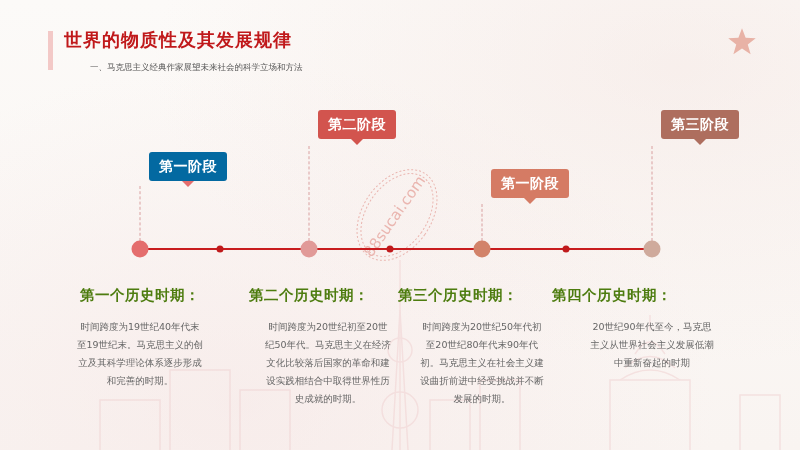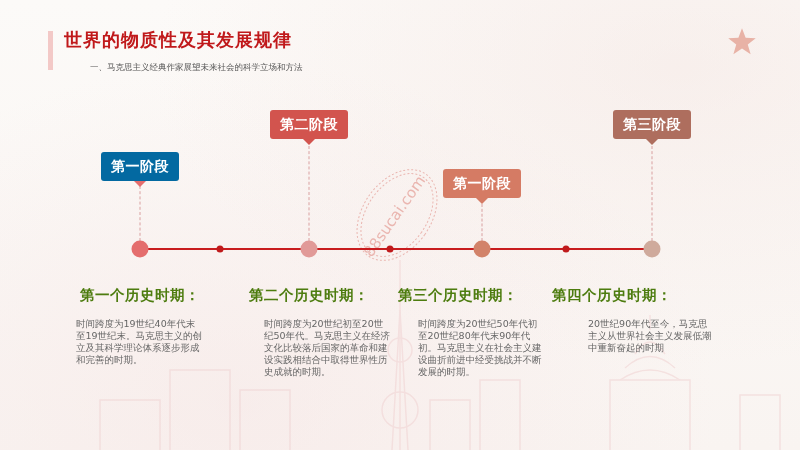--- a/index.html
+++ b/index.html
@@ -43,37 +43,37 @@
     background: #c01a1c; transform: translate(-50%, -50%); top: 249px;
   }
   .dash {
     position: absolute; width: 0; border-left: 1px dashed #d9a0a0;
     transform: translateX(-0.5px);
   }
   .tag {
     position: absolute; transform: translateX(-50%);
     height: 29px; padding: 0 10px; border-radius: 3px;
     color: #fff; font-size: 14px; font-weight: bold; line-height: 29px;
-    white-space: nowrap; letter-spacing: 0.5px;
+    white-space: nowrap; letter-spacing: 0.5px; margin-left: 48px;
   }
   .tag::after {
     content: ""; position: absolute; left: 50%; bottom: -6px;
     transform: translateX(-50%);
     border-left: 6px solid transparent; border-right: 6px solid transparent;
     border-top: 6px solid var(--c);
   }
   .period-title {
     position: absolute; transform: translateX(-50%);
     top: 286px; font-size: 14.5px; font-weight: bold; color: #4d7c0f;
     white-space: nowrap; letter-spacing: 0.5px;
   }
   .period-desc {
     position: absolute; transform: translateX(-50%);
-    top: 318px; width: 128px; font-size: 9.5px; line-height: 12px;
-    color: #666; 
+    top: 318px; width: 128px; font-size: 9.5px; line-height: 18px;
+    color: #666; text-align: center;
   }
   .watermark { position: absolute; left: 352px; top: 160px; width: 90px; height: 110px; }
 </style>
 </head>
 <body>
 
 <div class="bg-texture"></div>
 
 <svg class="skyline" viewBox="0 0 800 200">
   <g fill="none" stroke="#f0d2d2" stroke-width="1.5">

